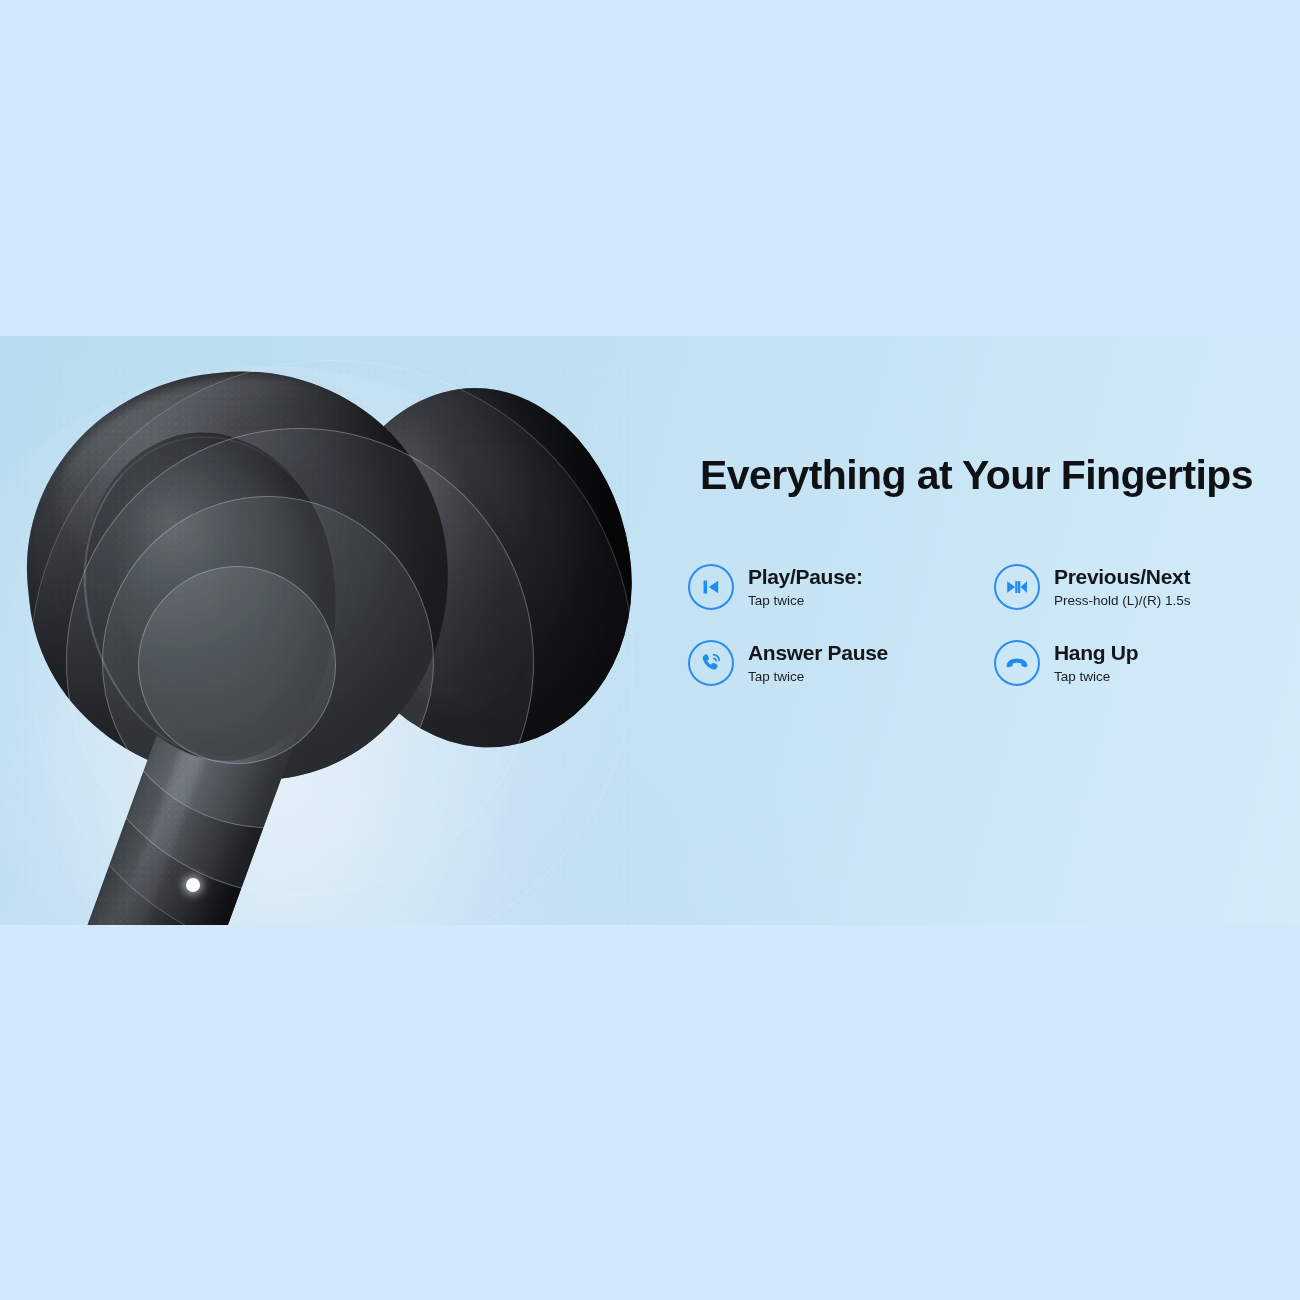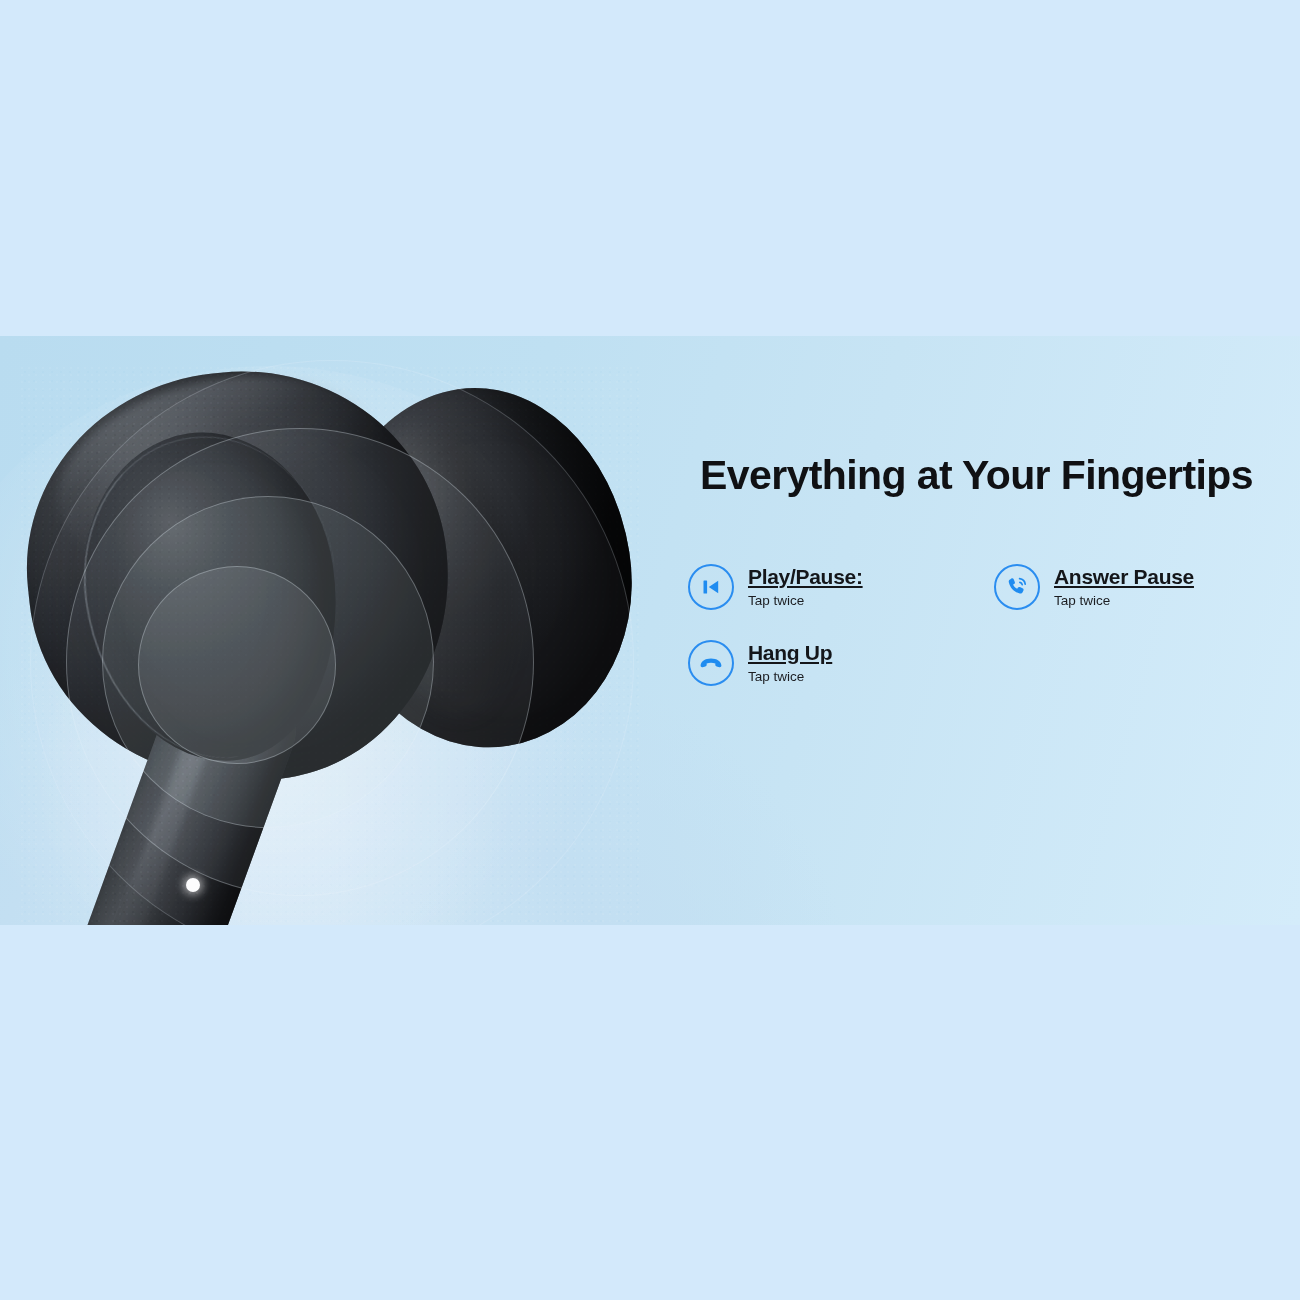--- a/index.html
+++ b/index.html
@@ -234,21 +234,20 @@
   .feature-icon svg { display: block; }
 
   .feature-text { min-width: 0; }
   .feature-title {
     font-size: 21px;
     font-weight: 700;
     color: #14161a;
     line-height: 1.12;
     letter-spacing: -0.3px;
     white-space: nowrap;
-    text-decoration: underline;
   }
   .feature-sub {
     font-size: 13.5px;
     font-weight: 400;
     color: #1b1d21;
     line-height: 1.3;
     margin-top: 3px;
     white-space: nowrap;
   }
 </style>
@@ -292,20 +291,34 @@
               <rect x="4.5" y="5.5" width="3.6" height="13" rx="0.6"></rect>
               <path d="M19.2 5.8 L19.2 18.2 L9.8 12 Z"></path>
             </svg>
           </span>
           <span class="feature-text">
             <span class="feature-title">Play/Pause:</span>
             <span class="feature-sub" style="display:block">Tap twice</span>
           </span>
         </div>
 
+        <div class="feature">
+          <span class="feature-icon">
+            <svg width="26" height="24" viewBox="0 0 26 24" fill="#1f8cf0" aria-hidden="true">
+              <path d="M3.2 6.2 L3.2 17.8 L11.0 12 Z"></path>
+              <rect x="11.2" y="6.0" width="2.3" height="12" rx="0.5"></rect>
+              <rect x="14.0" y="6.0" width="2.3" height="12" rx="0.5"></rect>
+              <path d="M23.0 6.2 L23.0 17.8 L16.5 12 Z"></path>
+            </svg>
+          </span>
+          <span class="feature-text">
+            <span class="feature-title">Previous/Next</span>
+            <span class="feature-sub" style="display:block">Press-hold (L)/(R) 1.5s</span>
+          </span>
+        </div>
 
 
         <div class="feature">
           <span class="feature-icon">
             <svg width="24" height="24" viewBox="0 0 24 24" aria-hidden="true">
               <path d="M6.4 3.4 c1.0 -0.5 1.9 -0.1 2.3 0.9 l1.1 2.6 c0.4 0.9 0.1 1.6 -0.7 2.1 l-1.0 0.6 c0.6 1.9 2.2 3.5 4.1 4.2 l0.6 -1.0 c0.5 -0.8 1.2 -1.1 2.1 -0.7 l2.6 1.1 c1.0 0.4 1.4 1.3 0.9 2.3 l-0.8 1.7 c-0.5 1.1 -1.6 1.6 -2.9 1.3 C9.6 17.5 5.0 12.9 3.8 7.3 c-0.3 -1.3 0.2 -2.4 1.3 -2.9 Z" fill="#1f8cf0"></path>
               <path d="M14.6 3.6 a6.4 6.4 0 0 1 5.6 5.6" fill="none" stroke="#1f8cf0" stroke-width="1.7" stroke-linecap="round"></path>
               <path d="M14.9 7.4 a2.9 2.9 0 0 1 2.3 2.3" fill="none" stroke="#1f8cf0" stroke-width="1.7" stroke-linecap="round"></path>
             </svg>
           </span>

